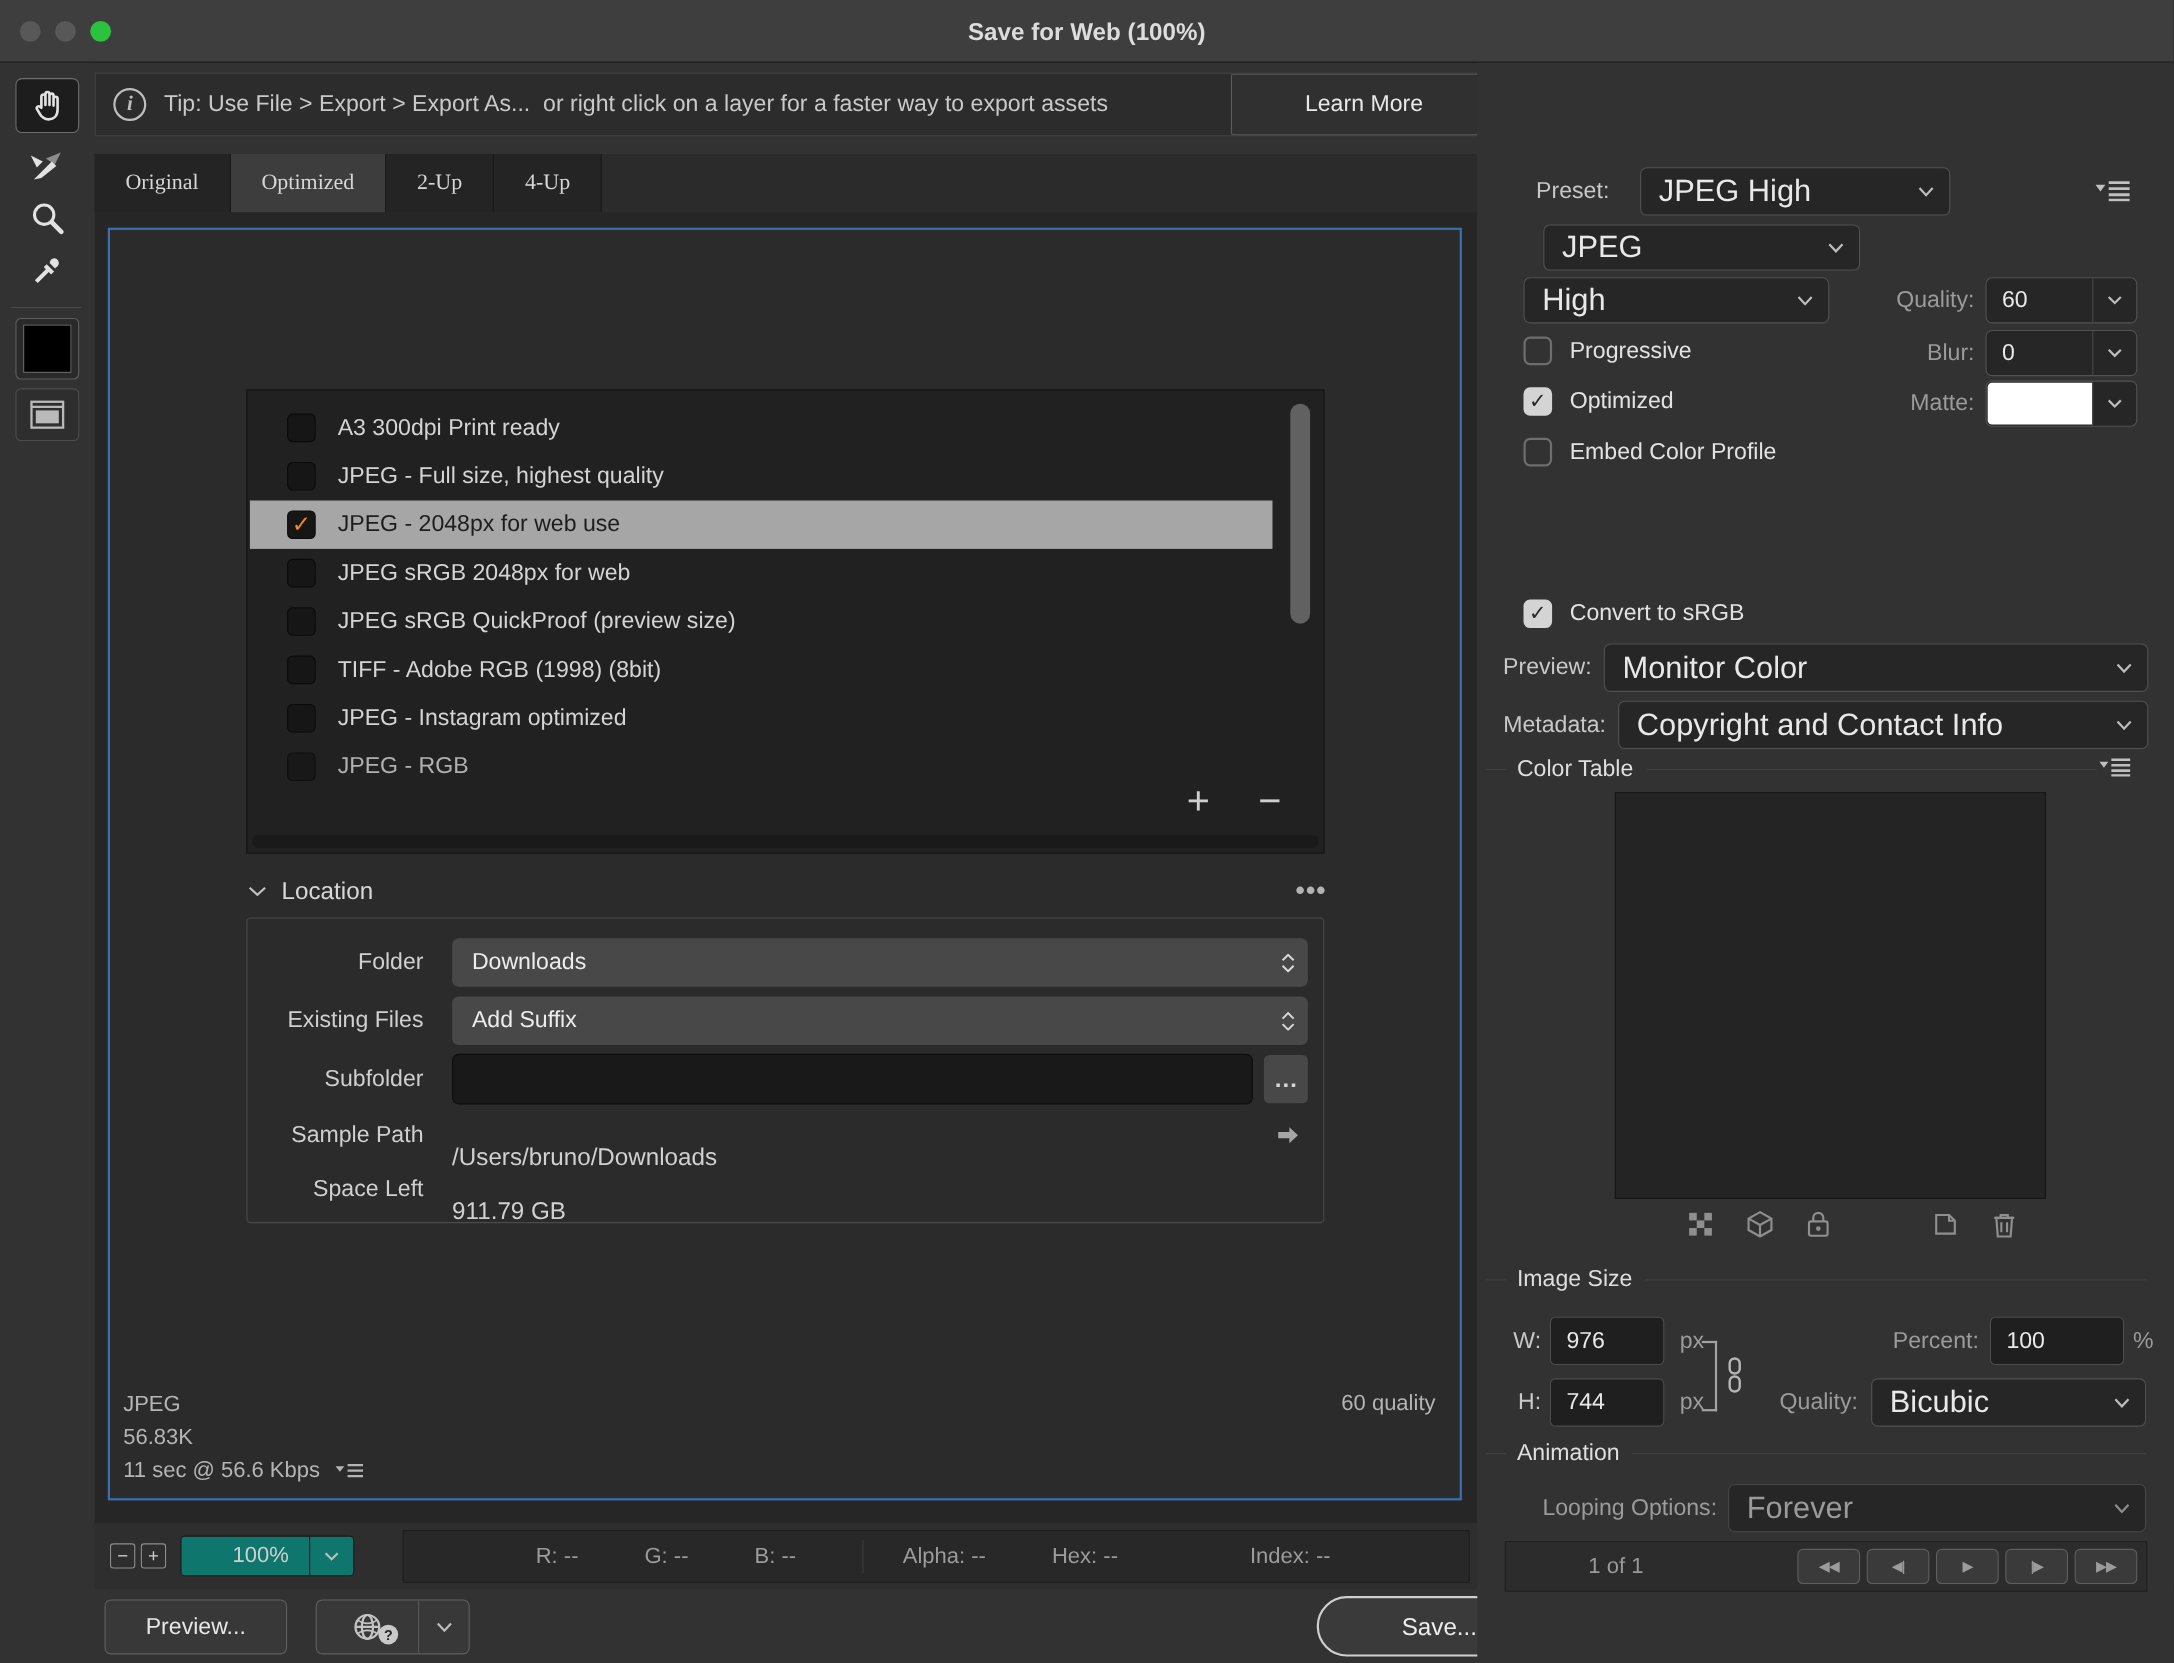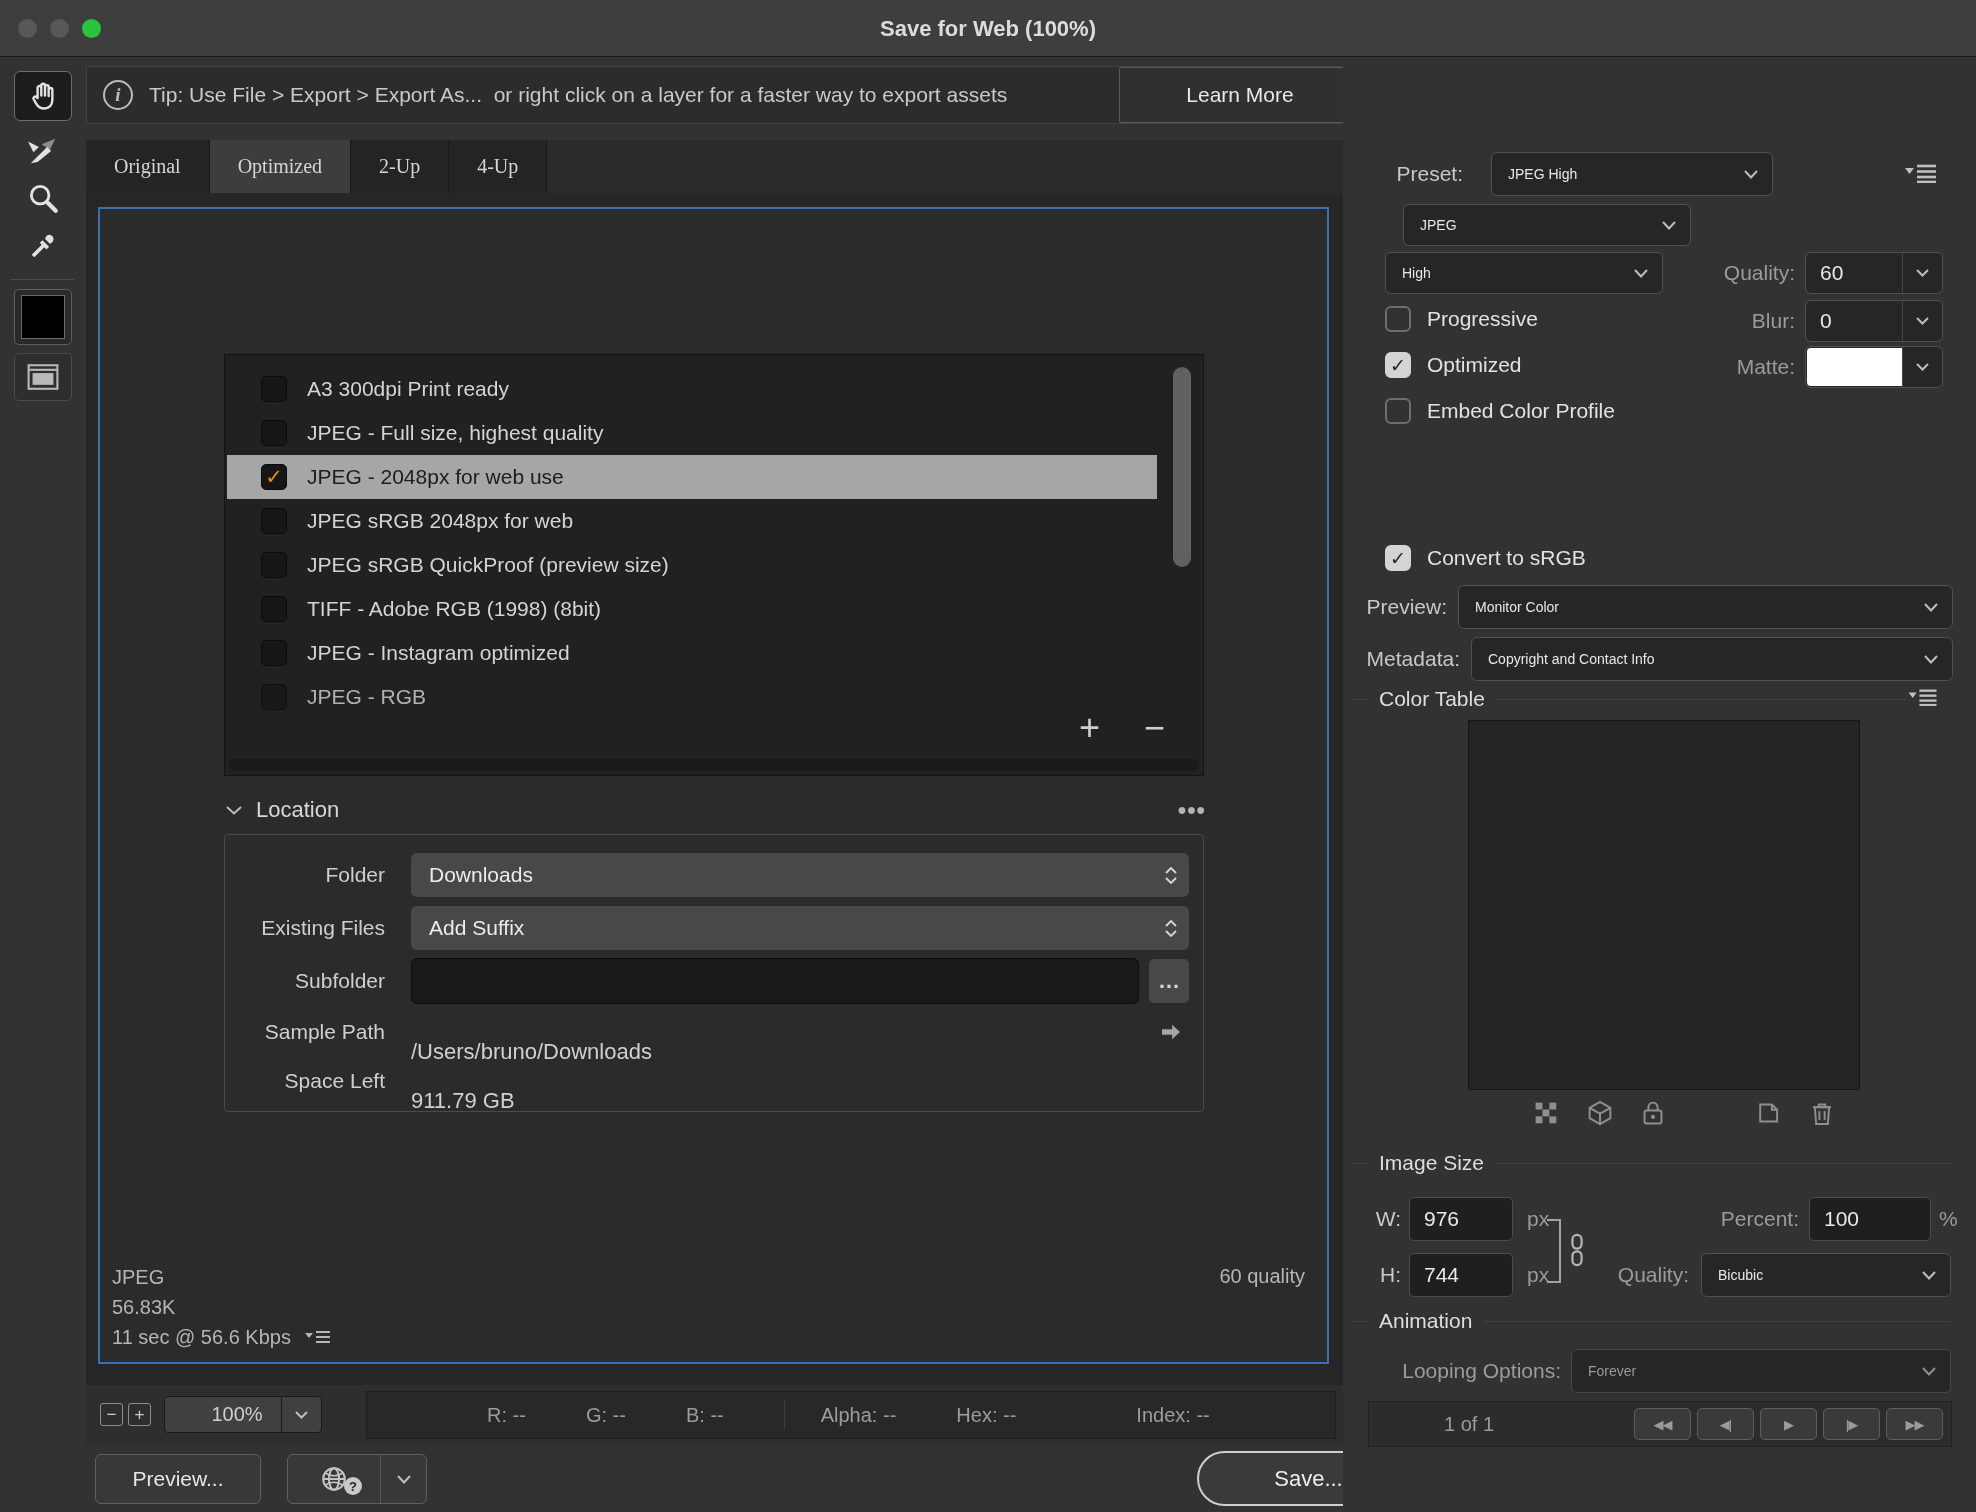--- a/index.html
+++ b/index.html
@@ -77,21 +77,21 @@
 
   
   #statusblock{position:absolute;left:12px;bottom:10px;color:#b5b5b5;font-size:20px;line-height:30px;}
   #status-time{display:flex;align-items:center;gap:14px;}
   #quality-note{position:absolute;right:22px;top:1056px;color:#b5b5b5;font-size:20px;}
 
   
   #zoombar{position:absolute;left:86px;top:1385px;width:1257px;height:60px;background:#2e2e2e;}
   .zbox{position:absolute;top:18px;width:23px;height:23px;border:1px solid #8d8d8d;border-radius:3px;color:#cfcfcf;display:flex;align-items:center;justify-content:center;font-size:17px;}
   #zoom-out{left:14px;} #zoom-in{left:42px;}
-  #zoom-select{position:absolute;left:78px;top:11px;width:158px;height:37px;background:#404040;border:1px solid #191919;border-radius:4px;display:flex;align-items:center;padding-left:28px;}
+  #zoom-select{position:absolute;left:78px;top:11px;width:158px;height:37px;background:#0f766e;border:1px solid #191919;border-radius:4px;display:flex;align-items:center;padding-left:28px;}
   #zoom-select .val{flex:1;text-align:center;color:#cfcfcf;font-size:20px;}
   #zoom-select .chev{width:40px;height:100%;border-left:1px solid #191919;display:flex;align-items:center;justify-content:center;}
   #readouts{position:absolute;left:280px;top:6px;width:970px;height:48px;background:#282828;border:1px solid #1e1e1e;display:flex;align-items:center;color:#9c9c9c;font-size:20px;}
   .readout{white-space:pre;}
   #readouts .sep{width:1px;height:30px;background:#3c3c3c;margin:0 36px 0 60px;}
   .rgap{width:60px;} .rlead{width:120px;}
 
   
   #footer{position:absolute;left:0;top:1445px;width:1976px;height:67px;background:#323232;}
   #preview-btn{position:absolute;left:95px;top:9px;width:166px;height:50px;background:#383838;border:1px solid #606060;border-radius:6px;display:flex;align-items:center;justify-content:center;color:#e6e6e6;font-size:21px;}
@@ -103,21 +103,21 @@
   #save-btn{left:1197px;width:223px;border:2px solid #cfcfcf;}
   #cancel-btn{left:1462px;width:212px;border:2px solid #8f8f8f;}
   #done-btn{left:1712px;width:212px;border:2px solid #8f8f8f;}
 
   
   #rightpanel{position:absolute;left:1343px;top:57px;width:633px;height:1455px;background:#323232;}
   .rp{position:absolute;}
   .rlabel{color:#c8c8c8;font-size:21px;text-align:right;}
   .rlabel.dim{color:#9b9b9b;}
   .dropdown{background:#262626;border:1px solid #515151;border-radius:6px;display:flex;align-items:center;height:44px;}
-  .dropdown .val{flex:1;padding-left:16px;color:#e8e8e8;font-size:14px;white-space:nowrap;overflow:hidden;}
+  .dropdown .val{flex:1;padding-left:16px;color:#e8e8e8;font-size:28px;white-space:nowrap;overflow:hidden;}
   .dropdown .chev{width:42px;display:flex;align-items:center;justify-content:center;flex:none;}
   .valuebox{background:#262626;border:1px solid #515151;border-radius:6px;display:flex;align-items:center;height:42px;}
   .valuebox .val{flex:1;padding-left:14px;color:#e8e8e8;font-size:21px;}
   .valuebox .chev{width:40px;height:100%;border-left:1px solid #474747;display:flex;align-items:center;justify-content:center;flex:none;}
   .cb{width:26px;height:26px;border:2px solid #6e6e6e;border-radius:6px;display:flex;align-items:center;justify-content:center;color:transparent;font-weight:bold;font-size:19px;flex:none;}
   .cb.checked{background:#d4d4d4;border-color:#d4d4d4;color:#262626;}
   .cbrow{display:flex;align-items:center;gap:16px;color:#e2e2e2;font-size:21px;}
   .secheader{display:flex;align-items:center;color:#dedede;font-size:21px;}
   .secheader::before{content:"";width:18px;height:1px;background:#414141;margin-right:10px;}
   .secheader .line{flex:1;height:1px;background:#414141;margin-left:12px;}

